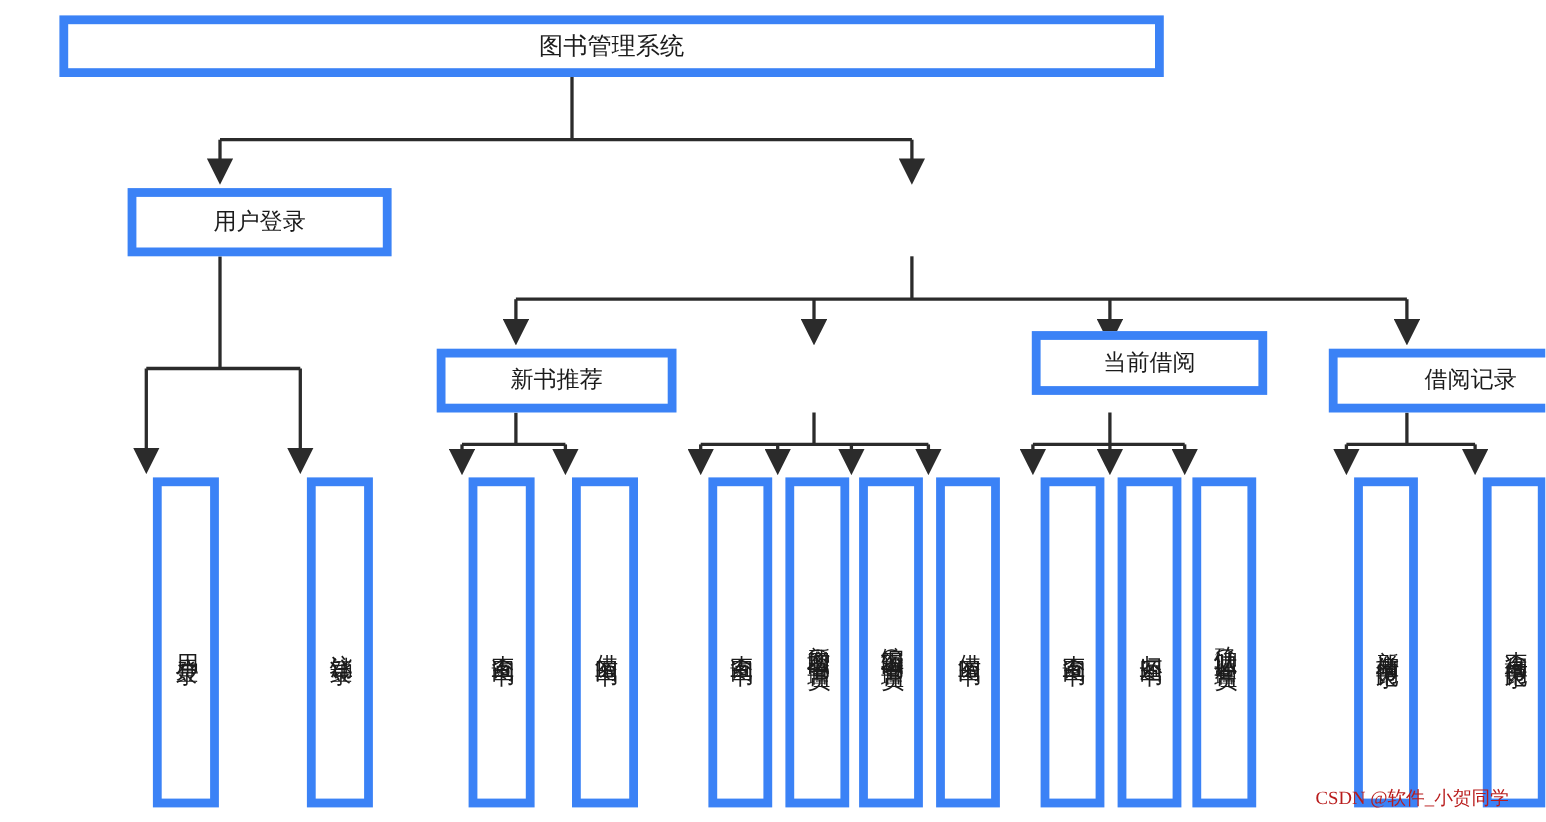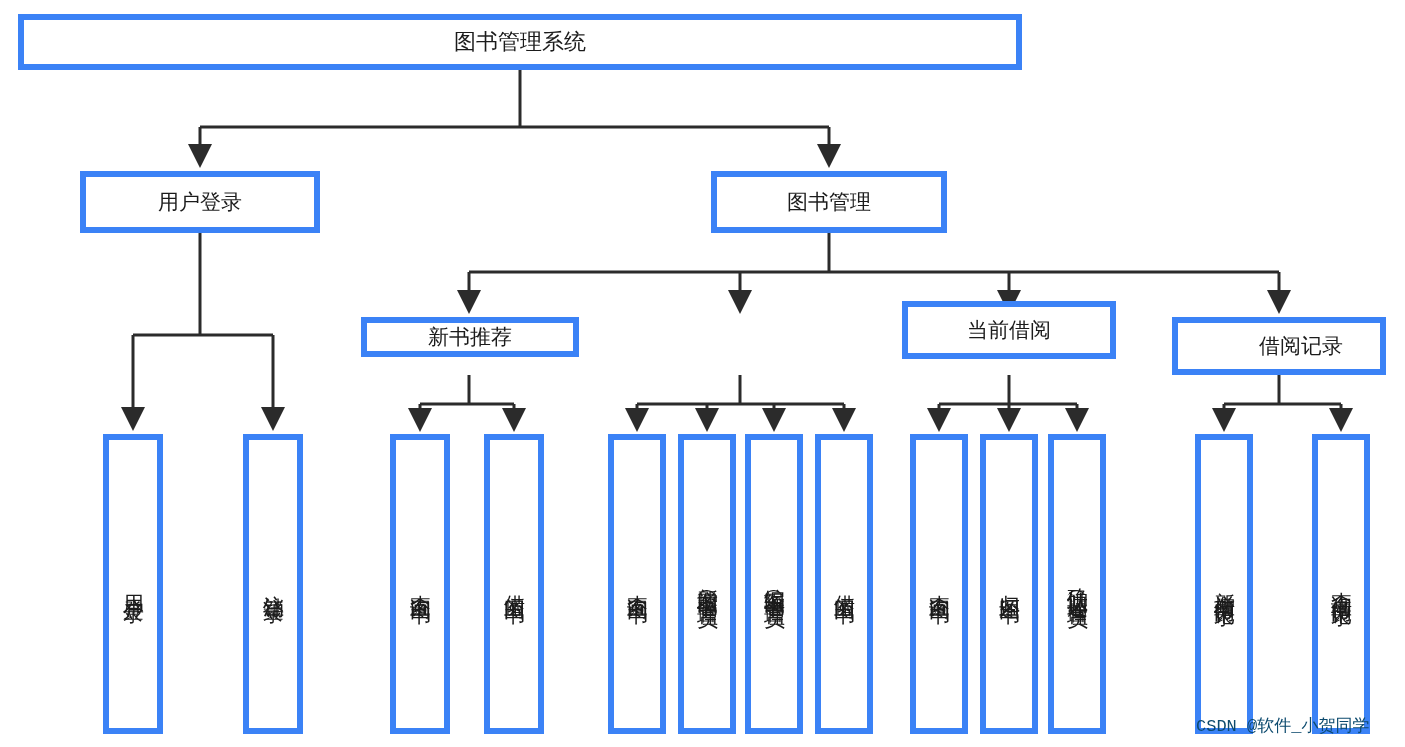--- a/index.html
+++ b/index.html
@@ -23,26 +23,27 @@
     left: 0;
     top: 0;
     width: 1405px;
     height: 747px;
     pointer-events: none;
   }
   .node {
     position: absolute;
     box-sizing: border-box;
     background: #ffffff;
-    border: 6px solid #3b82f6;
+    border: 8px solid #3b82f6;
     display: flex;
     align-items: center;
     justify-content: center;
     color: #1b1b1b;
     z-index: 3;
+    margin-left: 36px;
   }
   .node.root {
     font-size: 22px;
   }
   .node.lvl2 {
     font-size: 21px;
   }
   .node.lvl3 {
     font-size: 21px;
   }
@@ -60,24 +61,24 @@
     text-orientation: upright;
     letter-spacing: 3px;
     white-space: nowrap;
     max-height: 100%;
   }
   .watermark {
     position: absolute;
     left: 1196px;
     top: 714px;
     font-size: 17px;
-    color: #0c4a6e;
+    color: #b91c1c;
     white-space: nowrap;
     z-index: 6;
-    font-family: Liberation Mono, monospace;
+    font-family: Liberation Serif, serif;
   }
 </style>
 </head>
 <body>
 
 <div id="canvas">
 
   <svg id="wires" viewBox="0 0 1405 747" xmlns="http://www.w3.org/2000/svg">
     <defs>
       <marker id="arrow" viewBox="0 0 12 12" refX="10" refY="6" markerWidth="8" markerHeight="8" orient="auto-start-reverse">
@@ -131,25 +132,22 @@
     </g>
   </svg>
 
   <div class="node root" id="n-root" style="left: 18px; top: 14px; width: 1004px; height: 56px;">
     <span class="label">图书管理系统</span>
   </div>
 
   <div class="node lvl2" id="n-l2-0" style="left: 80px; top: 171px; width: 240px; height: 62px;">
     <span class="label">用户登录</span>
   </div>
-  <div class="node lvl2" id="n-l2-1" style="left: 711px; top: 171px; width: 236px; height: 62px;">
-    <span class="label">图书管理</span>
-  </div>
 
-  <div class="node lvl3" id="n-l3-0" style="left: 361px; top: 317px; width: 218px; height: 40px;">
+  <div class="node lvl3" id="n-l3-0" style="left: 361px; top: 317px; width: 218px; height: 58px;">
     <span class="label">新书推荐</span>
   </div>
   <div class="node lvl3" id="n-l3-2" style="left: 902px; top: 301px; width: 214px; height: 58px;">
     <span class="label">当前借阅</span>
   </div>
   <div class="node lvl3" id="n-l3-3" style="left: 1172px; top: 317px; width: 214px; height: 58px; padding-left: 44px;">
     <span class="label">借阅记录</span>
   </div>
 
   <div class="node leaf" id="n-lf-0" style="left: 103px; top: 434px; width: 60px; height: 300px;">

